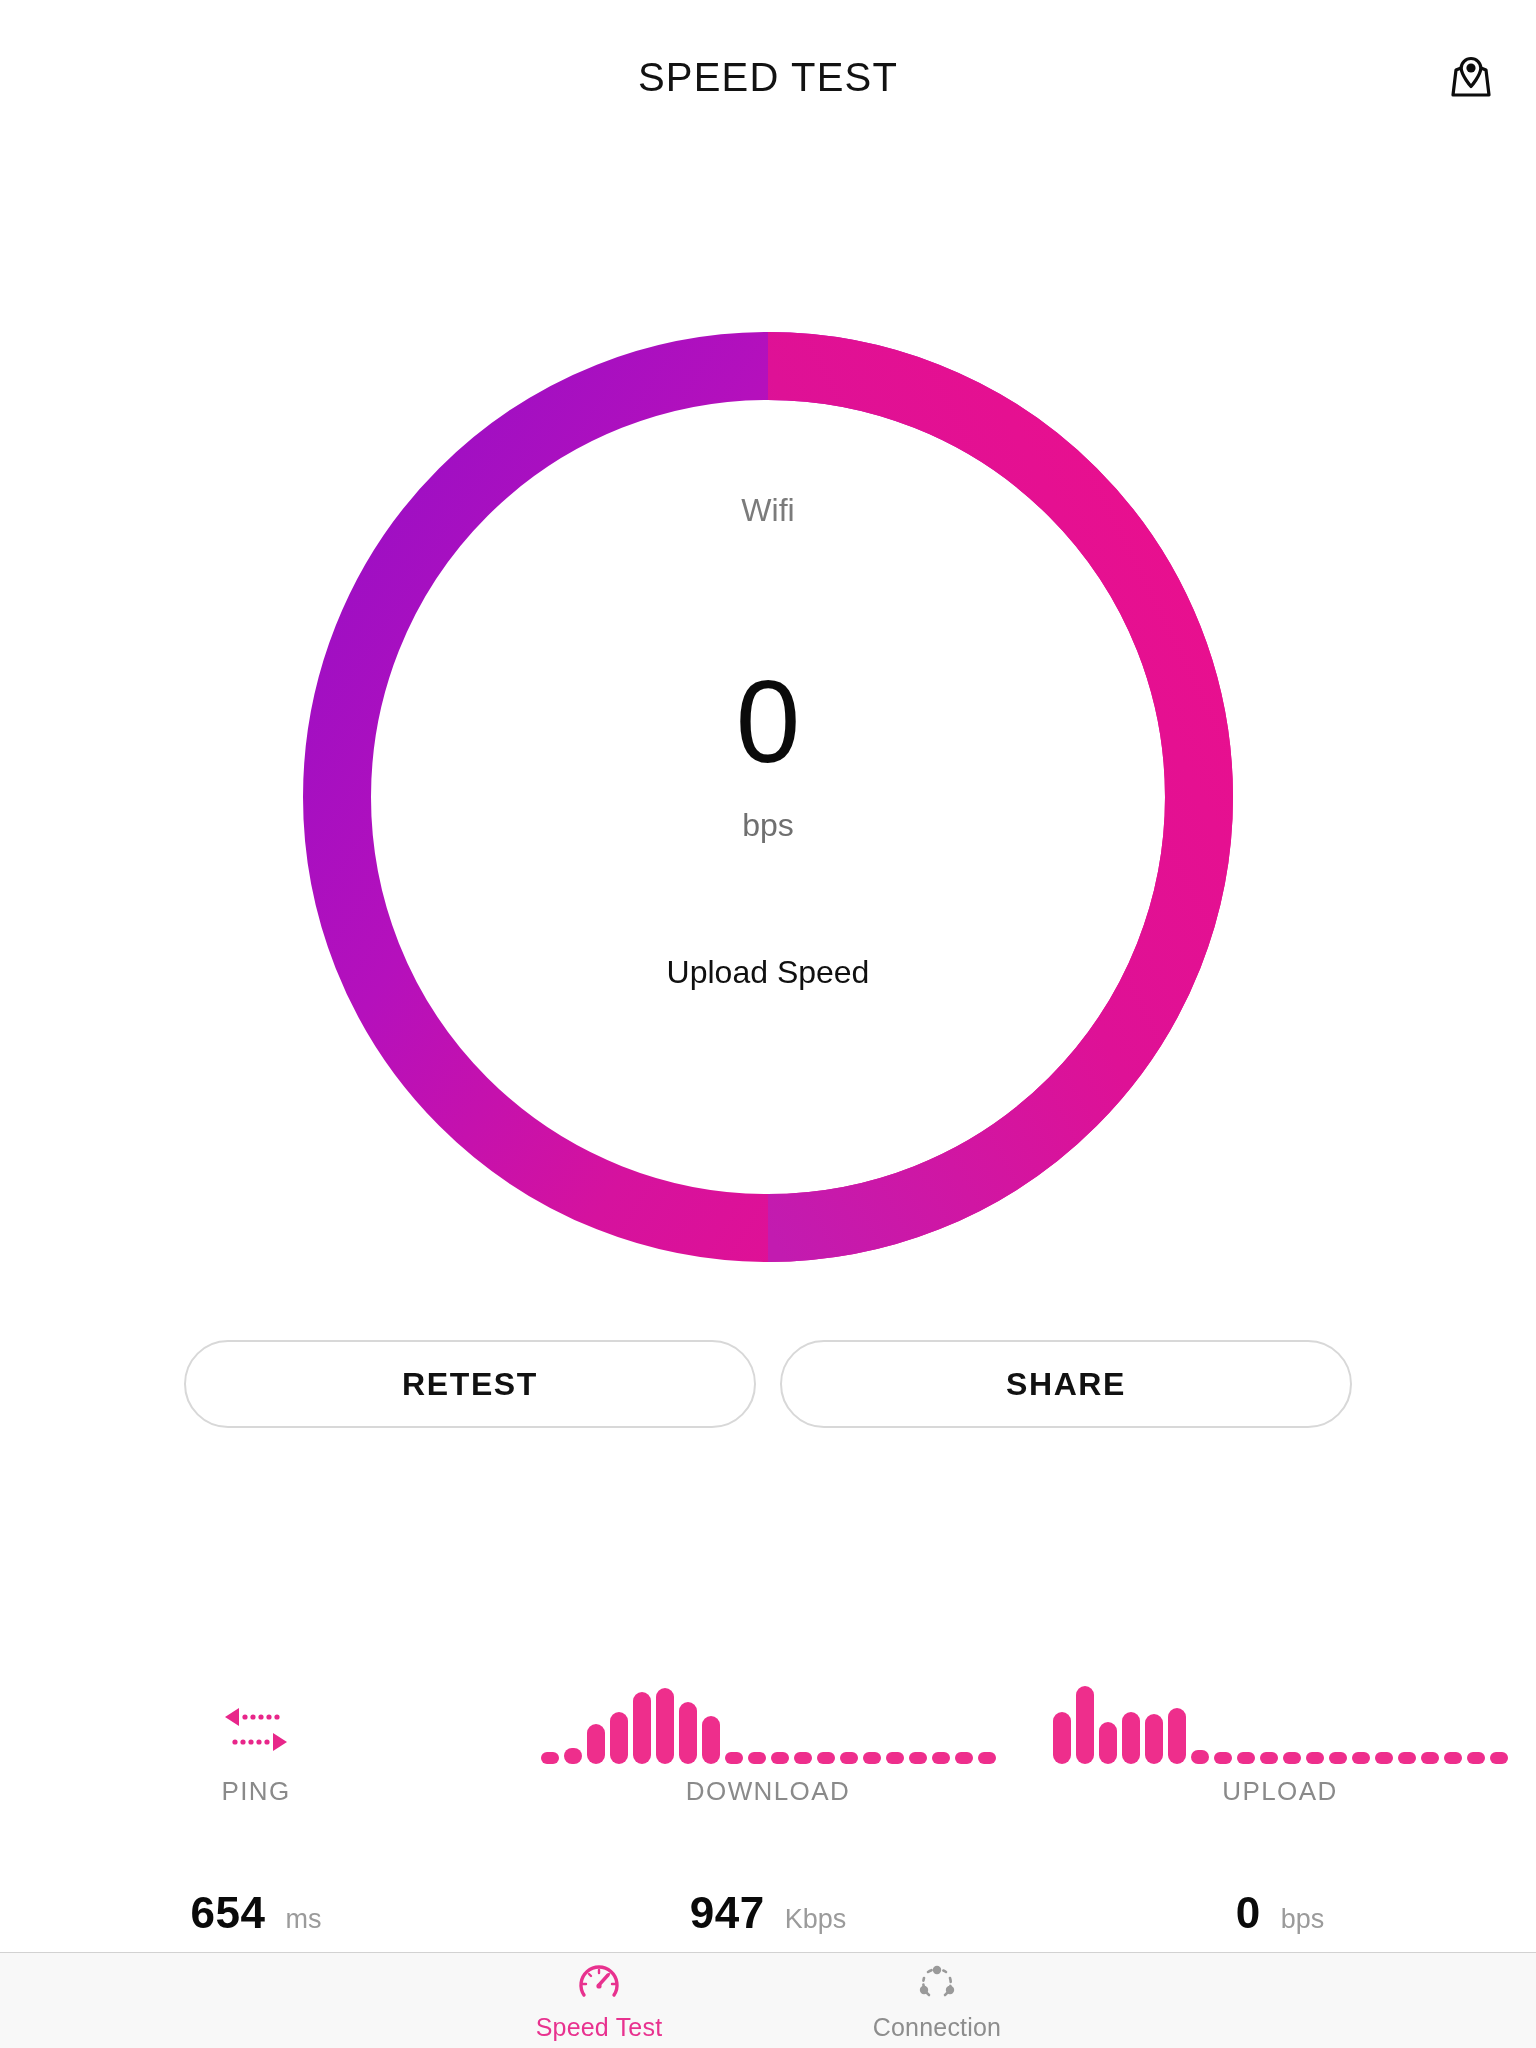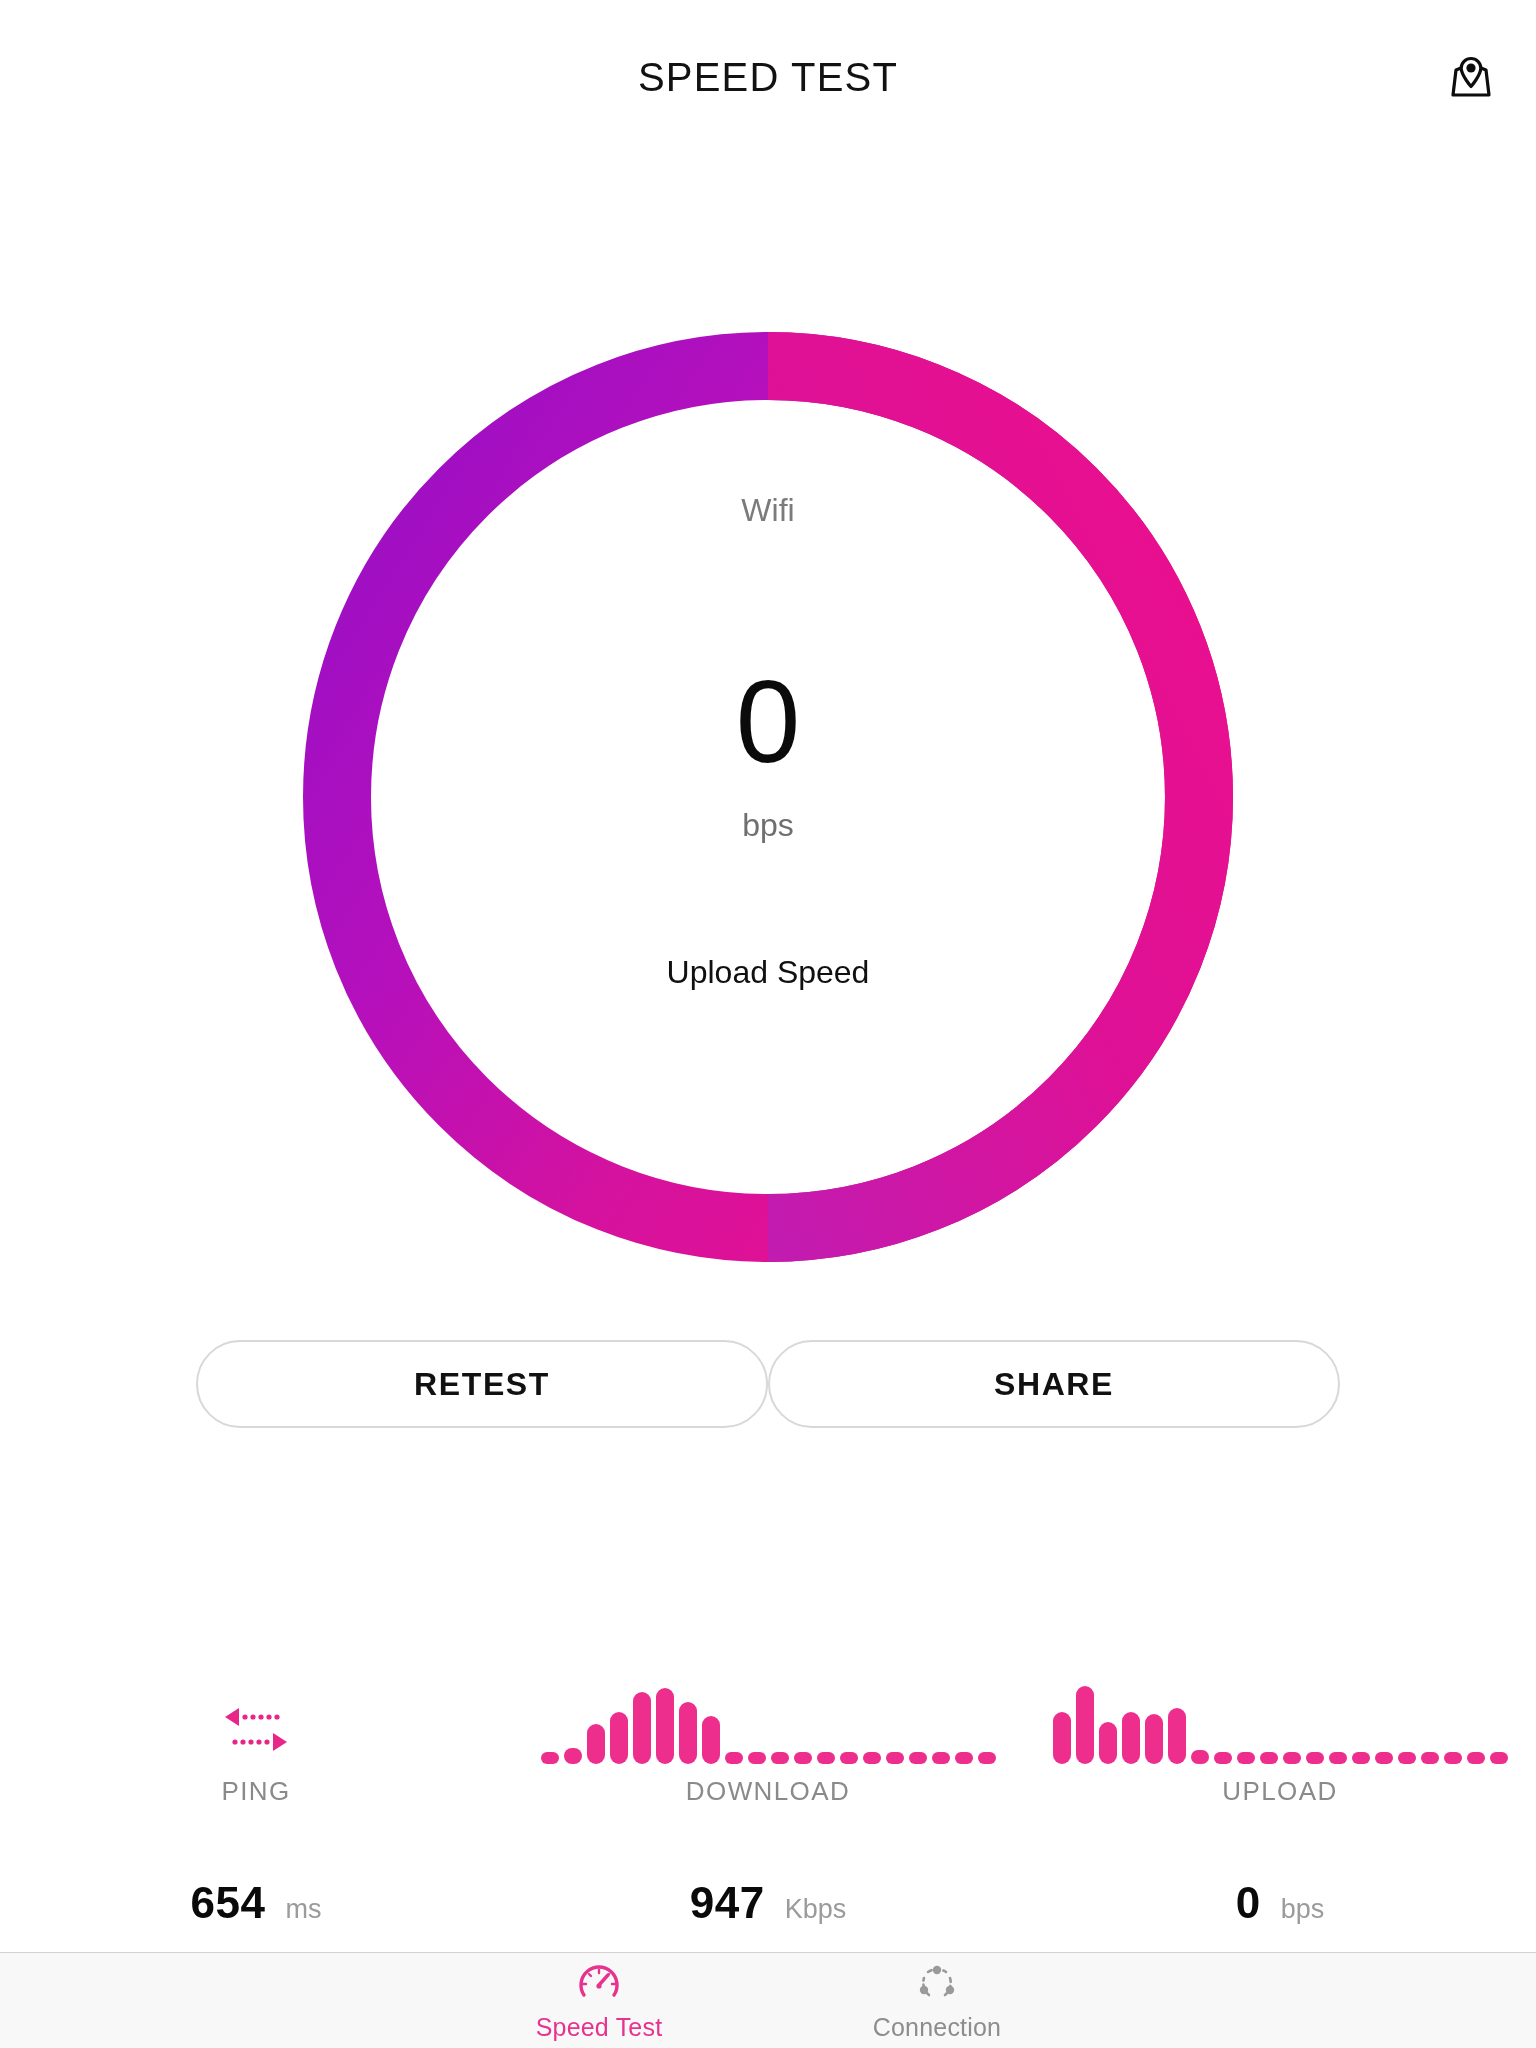--- a/index.html
+++ b/index.html
@@ -91,21 +91,21 @@
   .g-label {
     margin-top: 110px;
     font-size: 32px; color: #101010;
   }
 
   
   .actions {
     position: absolute; top: 1340px; left: 50%;
     transform: translateX(-50%);
     width: 1168px; height: 88px;
-    display: flex; justify-content: center;
+    display: flex; justify-content: space-between;
   }
   .btn {
     width: 572px; height: 88px;
     border: 2px solid #d8d8d8;
     border-radius: 44px;
     background: #ffffff;
     display: flex; align-items: center; justify-content: center;
     font-size: 32px; font-weight: 700; color: #111;
     letter-spacing: 1.6px;
     cursor: pointer;
@@ -130,20 +130,21 @@
     margin-top: 12px;
     font-size: 26px; color: #8a8a8a; letter-spacing: 1.4px;
   }
   .bars { display: flex; align-items: flex-end; gap: 5px; height: 92px; }
   .bar { width: 18px; border-radius: 9px; }
 
   .values {
     position: absolute; top: 1878px; left: 0;
     width: 1536px; height: 70px;
     display: flex;
+    align-items: center;
   }
   .value-cell {
     flex: 1;
     display: flex; align-items: baseline; justify-content: center;
   }
   .v-num { font-size: 44px; color: #0a0a0a; font-weight: 600; letter-spacing: .5px; }
   .v-unit { font-size: 27px; color: #9b9b9b; margin-left: 20px; }
 
   
   .tabbar {

